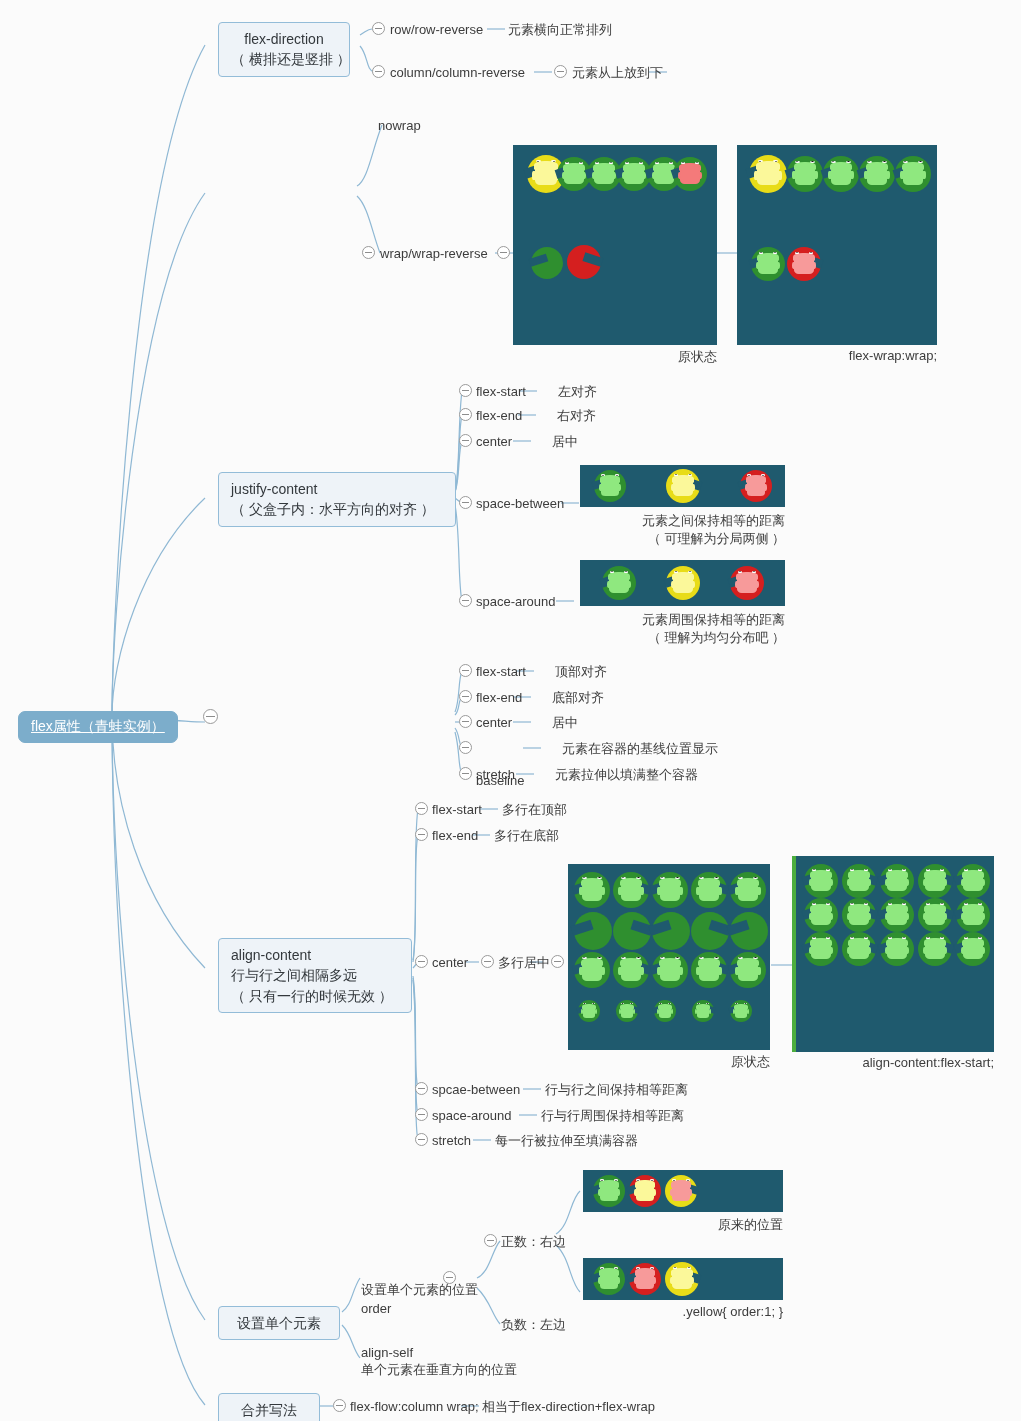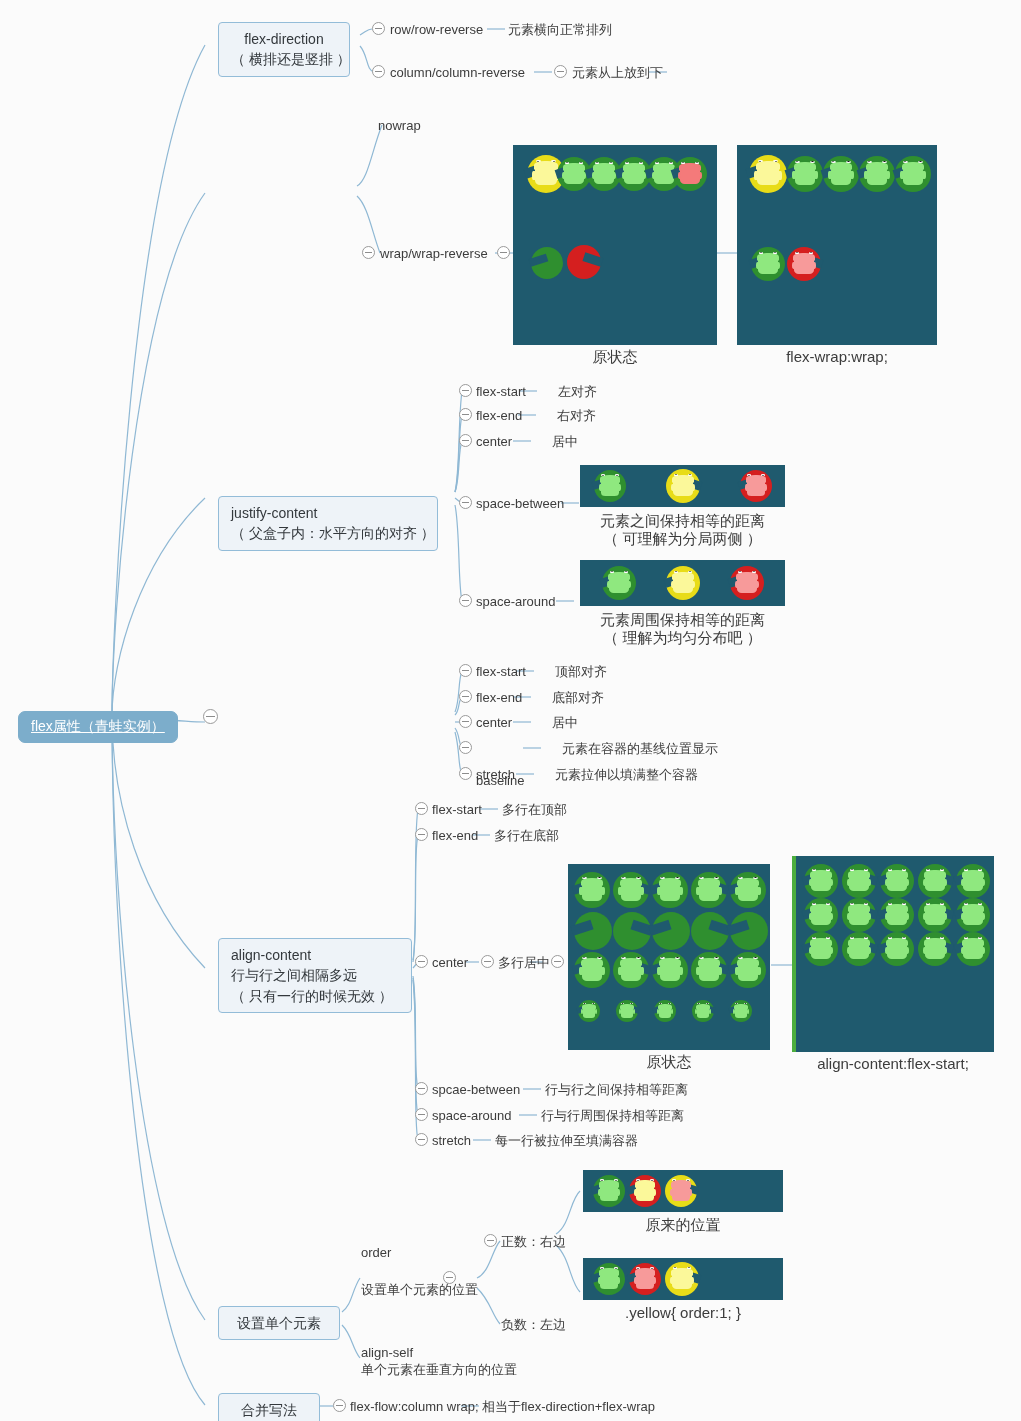--- a/index.html
+++ b/index.html
@@ -75,23 +75,23 @@
 
   
   .demo{
     position:absolute;
     background:#1f5a6e;
     box-sizing:border-box;
   }
   .demo.greenbar{border-left:4px solid #4cae3e;}
   .cap{
     position:absolute;
-    font-size:15px;
+    font-size:13px;
     color:#3c3c3c;
-    text-align:center;
+    text-align:right;
     white-space:nowrap;
   }
 
   
   .sprite{position:absolute;}
   .pad{
     position:absolute;left:0;top:0;width:100%;height:100%;
     border-radius:50%;
   }
   
@@ -388,21 +388,21 @@
             <div class="eye l"></div>
             <div class="eye r"></div>
           </div>
         <div class="arm l"></div>
           <div class="arm r"></div>
       </div>
     </div>
   </div>
   <div class="cap" style="left:737px;top:348px;width:200px;">flex-wrap:wrap;</div>
 
-  <div class="box" style="left:218px;top:496px;width:220px;">
+  <div class="box" style="left:218px;top:472px;width:238px;">
     <span>justify-content</span>
     <span class="l2">（ 父盒子内：水平方向的对齐 ）</span>
   </div>
   <div class="circ" style="left:459px;top:384px;"></div>
   <div class="lbl" style="left:476px;top:383px;">flex-start</div>
   <div class="lbl" style="left:558px;top:383px;">左对齐</div>
 
   <div class="circ" style="left:459px;top:408px;"></div>
   <div class="lbl" style="left:476px;top:407px;">flex-end</div>
   <div class="lbl" style="left:557px;top:407px;">右对齐</div>
@@ -894,21 +894,21 @@
           <div class="arm r"></div>
         </div>
       </div>
     </div>
   <div class="cap" style="left:792px;top:1055px;width:202px;">align-content:flex-start;</div>
 
   <div class="box" style="left:218px;top:1306px;width:122px;text-align:center;">
     <span>设置单个元素</span>
   </div>
   <div class="circ" style="left:443px;top:1271px;"></div>
-  <div class="lbl" style="left:361px;top:1244px;">order</div>
+  <div class="lbl" style="left:361px;top:1300px;">order</div>
   <div class="lbl" style="left:361px;top:1281px;">设置单个元素的位置</div>
 
   <div class="lbl" style="left:361px;top:1344px;">align-self</div>
   <div class="lbl" style="left:361px;top:1361px;">单个元素在垂直方向的位置</div>
 
   <div class="circ" style="left:484px;top:1234px;"></div>
   <div class="lbl" style="left:501px;top:1233px;">正数：右边</div>
   <div class="lbl" style="left:501px;top:1316px;">负数：左边</div>
 
   <div class="demo" style="left:583px;top:1170px;width:200px;height:42px;">

